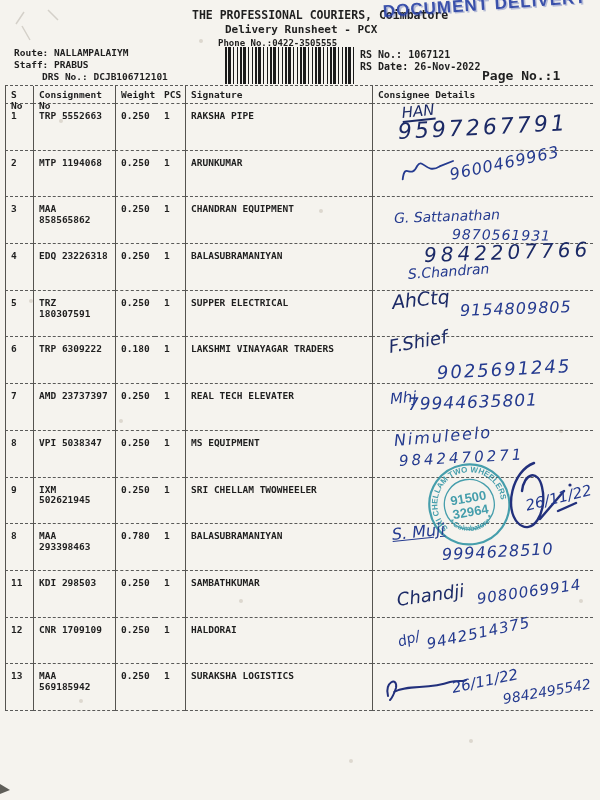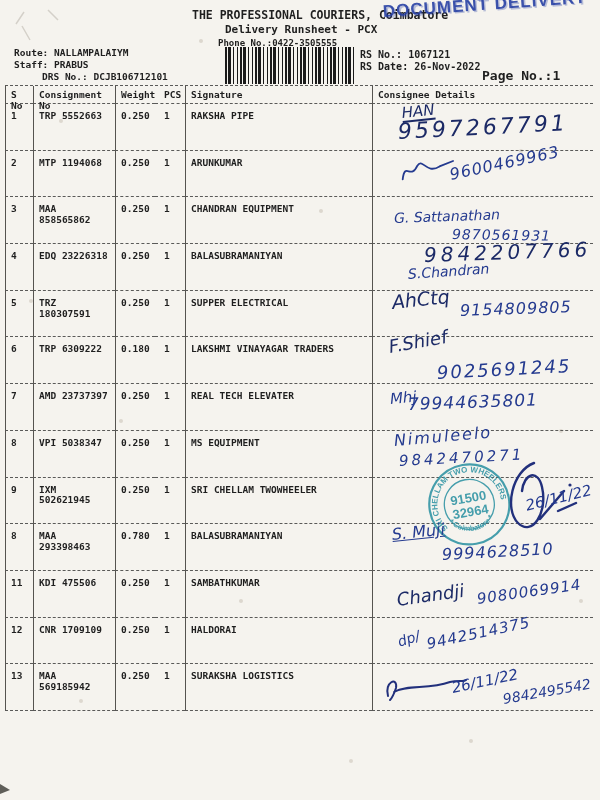--- a/index.html
+++ b/index.html
@@ -157,21 +157,21 @@
     <div class="cell c6"></div>
 
     <div class="cell c1">8</div>
     <div class="cell c2">MAA 293398463</div>
     <div class="cell c3">0.780</div>
     <div class="cell c4">1</div>
     <div class="cell c5">BALASUBRAMANIYAN</div>
     <div class="cell c6"></div>
 
     <div class="cell c1">11</div>
-    <div class="cell c2">KDI 475506</div>
+    <div class="cell c2">KDI 298503</div>
     <div class="cell c3">0.250</div>
     <div class="cell c4">1</div>
     <div class="cell c5">SAMBATHKUMAR</div>
     <div class="cell c6"></div>
 
     <div class="cell c1">12</div>
     <div class="cell c2">CNR 1709109</div>
     <div class="cell c3">0.250</div>
     <div class="cell c4">1</div>
     <div class="cell c5">HALDORAI</div>

